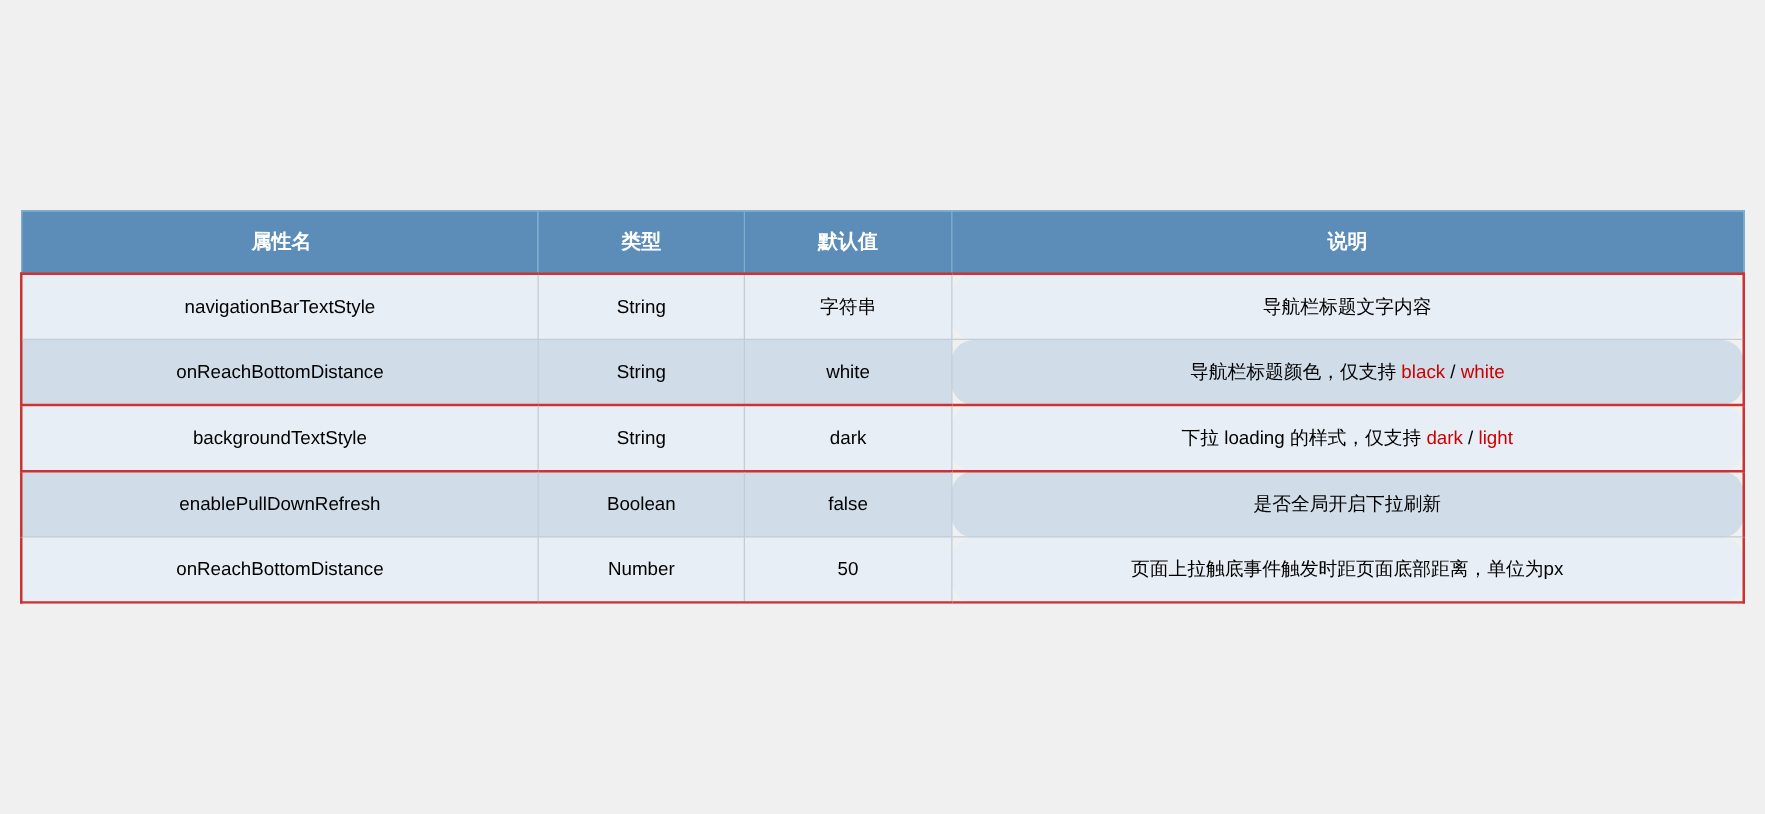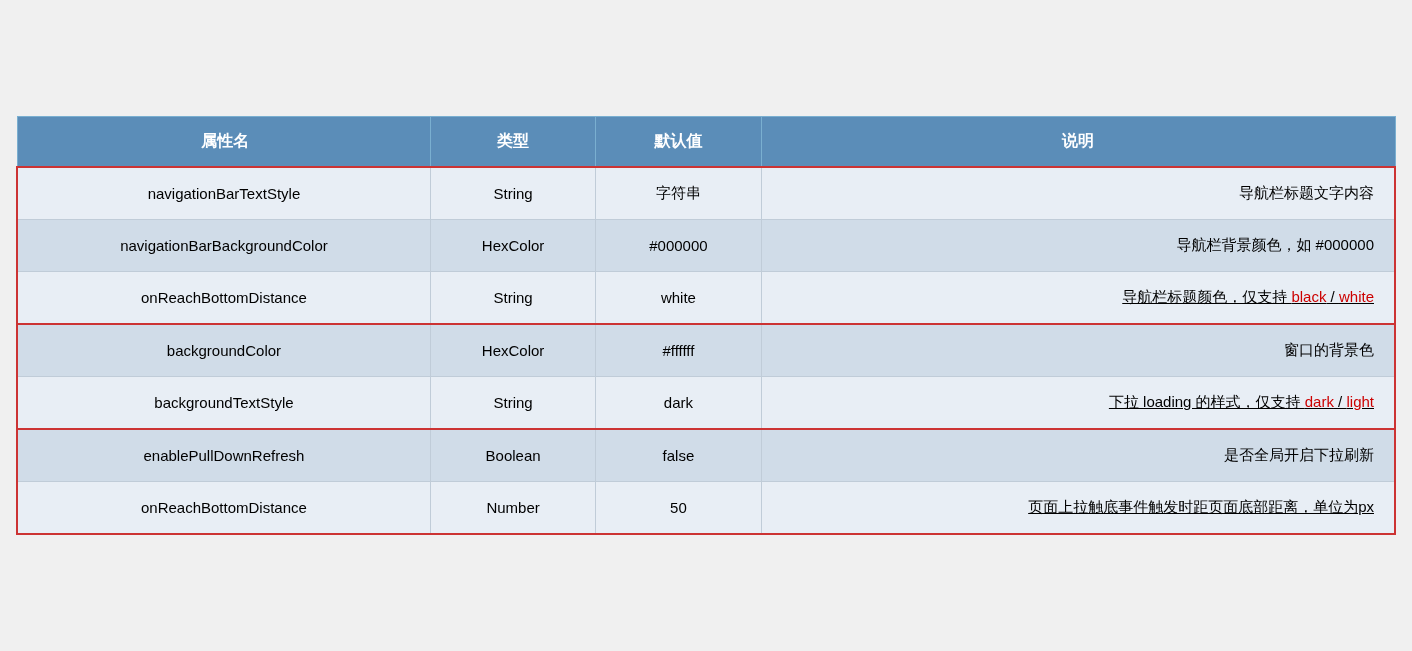--- a/index.html
+++ b/index.html
@@ -44,31 +44,32 @@
       background: #d0dce8;
     }
     tbody td {
       padding: 16px 20px;
       font-size: 15px;
       border: 1px solid #c0ccd8;
       text-align: center;
       vertical-align: middle;
     }
     tbody td:last-child {
-      text-align: right;
+      text-align: center;
+      border-radius: 18px;
     }
     .red-highlight {
       color: #cc0000;
       font-weight: normal;
     }
     
     .border-top-left { border-top: 2px solid #cc3333 !important; border-left: 2px solid #cc3333 !important; }
     .border-top-right { border-top: 2px solid #cc3333 !important; border-right: 2px solid #cc3333 !important; }
     .border-bottom-left { border-bottom: 2px solid #cc3333 !important; border-left: 2px solid #cc3333 !important; }
-    .border-bottom-right { border-bottom: 2px solid #cc3333 !important; border-right: 2px solid #cc3333 !important; text-decoration: underline; }
+    .border-bottom-right { border-bottom: 2px solid #cc3333 !important; border-right: 2px solid #cc3333 !important; }
     .border-left { border-left: 2px solid #cc3333 !important; }
     .border-right { border-right: 2px solid #cc3333 !important; }
     .border-top { border-top: 2px solid #cc3333 !important; }
     .border-bottom { border-bottom: 2px solid #cc3333 !important; }
 
     .col-name { width: 30%; padding-left: 23px; }
     .col-type { width: 12%; }
     .col-default { width: 12%; margin-top: 13px; }
     .col-desc { width: 46%; padding-left: 20px; }
   </style>
@@ -86,36 +87,24 @@
       </tr>
     </thead>
     <tbody id="table-body">
     <tr>
           <td class="border-top-left border-top border-left">navigationBarTextStyle</td>
           <td class="border-top">String</td>
           <td class="border-top">字符串</td>
           <td class="border-top border-top-right border-right">导航栏标题文字内容</td>
         </tr>
         <tr>
-          <td class="border-left">navigationBarBackgroundColor</td>
-          <td>HexColor</td>
-          <td>#000000</td>
-          <td class="border-right">导航栏背景颜色，如 #000000</td>
-        </tr>
-        <tr>
           <td class="border-bottom-left border-bottom border-left">onReachBottomDistance</td>
           <td class="border-bottom">String</td>
           <td class="border-bottom">white</td>
           <td class="border-bottom border-bottom-right border-right">导航栏标题颜色，仅支持 <span class="red-highlight">black</span> / <span class="red-highlight">white</span></td>
-        </tr>
-        <tr>
-          <td class="border-top-left border-top border-left">backgroundColor</td>
-          <td class="border-top">HexColor</td>
-          <td class="border-top">#ffffff</td>
-          <td class="border-top border-top-right border-right">窗口的背景色</td>
         </tr>
         <tr>
           <td class="border-bottom-left border-bottom border-left">backgroundTextStyle</td>
           <td class="border-bottom">String</td>
           <td class="border-bottom">dark</td>
           <td class="border-bottom border-bottom-right border-right">下拉 loading 的样式，仅支持 <span class="red-highlight">dark</span> / <span class="red-highlight">light</span></td>
         </tr>
         <tr>
           <td class="border-top-left border-top border-left">enablePullDownRefresh</td>
           <td class="border-top">Boolean</td>

